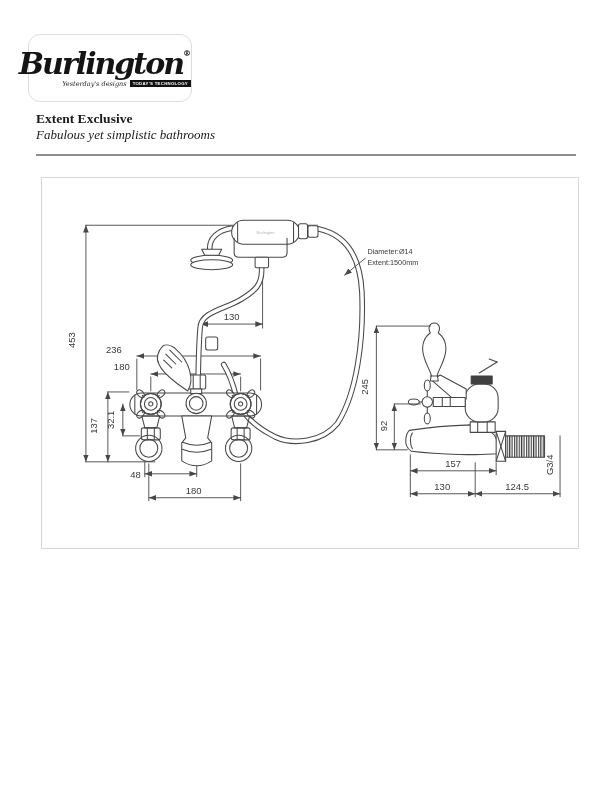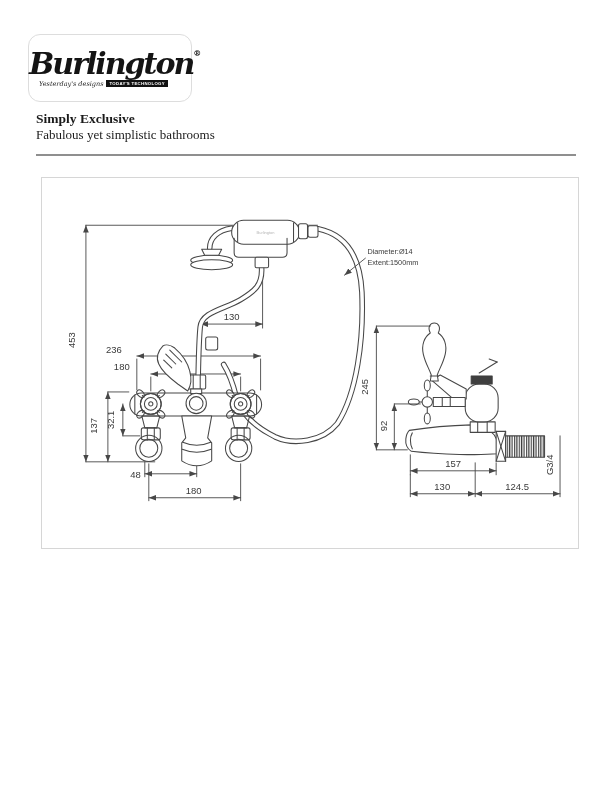--- a/index.html
+++ b/index.html
@@ -1,31 +1,31 @@
 <!DOCTYPE html>
 <html><head>
 <meta charset="utf-8">
 <style>
   html,body{margin:0;padding:0;background:#fff;}
   .page{position:relative;width:612px;height:792px;background:#ffffff;overflow:hidden;
         font-family:"Liberation Serif", serif;color:#1a1a1a;}
   
   .logo-box{position:absolute;left:28px;top:34px;width:162px;height:66px;
             border:1px solid #ddd;border-radius:12px;display:flex;flex-direction:column;
-            align-items:flex-start;justify-content:center;}
+            align-items:flex-end;justify-content:center;}
   .brand{font-family:"DejaVu Serif", serif;font-style:italic;font-weight:700;
          font-size:30px;letter-spacing:-2px;line-height:1;color:#141414;}
   .brand sup{font-size:8px;letter-spacing:0;vertical-align:18px;}
   .tagline{display:flex;align-items:center;gap:3px;margin-top:1px;margin-left:10px;}
   .tagline .script{font-family:"DejaVu Serif", serif;font-style:italic;font-size:6.5px;color:#222;}
   .tagline .badge{background:#111;color:#fff;font-family:"Liberation Sans", sans-serif;
                   font-size:4.3px;font-weight:bold;letter-spacing:.3px;padding:1px 3px;}
   
   .title{position:absolute;left:36px;top:111px;font-size:13.5px;font-weight:600;margin:0;}
-  .subtitle{position:absolute;left:36px;top:127px;font-size:13px;margin:0;}
+  .subtitle{position:absolute;left:36px;top:127px;font-size:13px;font-style:italic;margin:0;}
   .rule{position:absolute;left:36px;top:154px;width:540px;height:2px;background:#8f8f8f;}
   
   .frame{position:absolute;left:41px;top:177px;width:536px;height:370px;border:1px solid #d6d6d6;}
   .frame svg{display:block;width:100%;height:100%;}
   .art{stroke:#474747;stroke-width:1.05;fill:none;stroke-linecap:round;stroke-linejoin:round;}
   .art .dim{stroke-width:0.9;}
   .art .f{fill:#ffffff;}
   .art .dk{fill:#3f3f3f;stroke:#3f3f3f;}
   .art .tube-o{stroke-width:5.6;}
   .art .tube-i{stroke:#ffffff;stroke-width:3.5;}
@@ -39,21 +39,21 @@
 <div class="page">
 
   <div class="logo-box">
     <div class="brand"><span>Burlington</span><sup>®</sup></div>
     <div class="tagline">
       <span class="script">Yesterday's designs</span>
       <span class="badge">TODAY'S TECHNOLOGY</span>
     </div>
   </div>
 
-  <h1 class="title">Simply Exclusive</h1>
+  <h1 class="title">Extent Exclusive</h1>
   <p class="subtitle">Fabulous yet simplistic bathrooms</p>
   <div class="rule"></div>
 
   <div class="frame">
     <svg viewBox="0 0 537 370">
       <defs>
         <marker id="ae" viewBox="0 0 10 10" refX="9" refY="5" markerWidth="9" markerHeight="9" orient="auto-start-reverse">
           <path d="M0,1.5 L9,5 L0,8.5 Z" fill="#474747"></path>
         </marker>
         <pattern id="thr" width="2.4" height="4" patternUnits="userSpaceOnUse">

